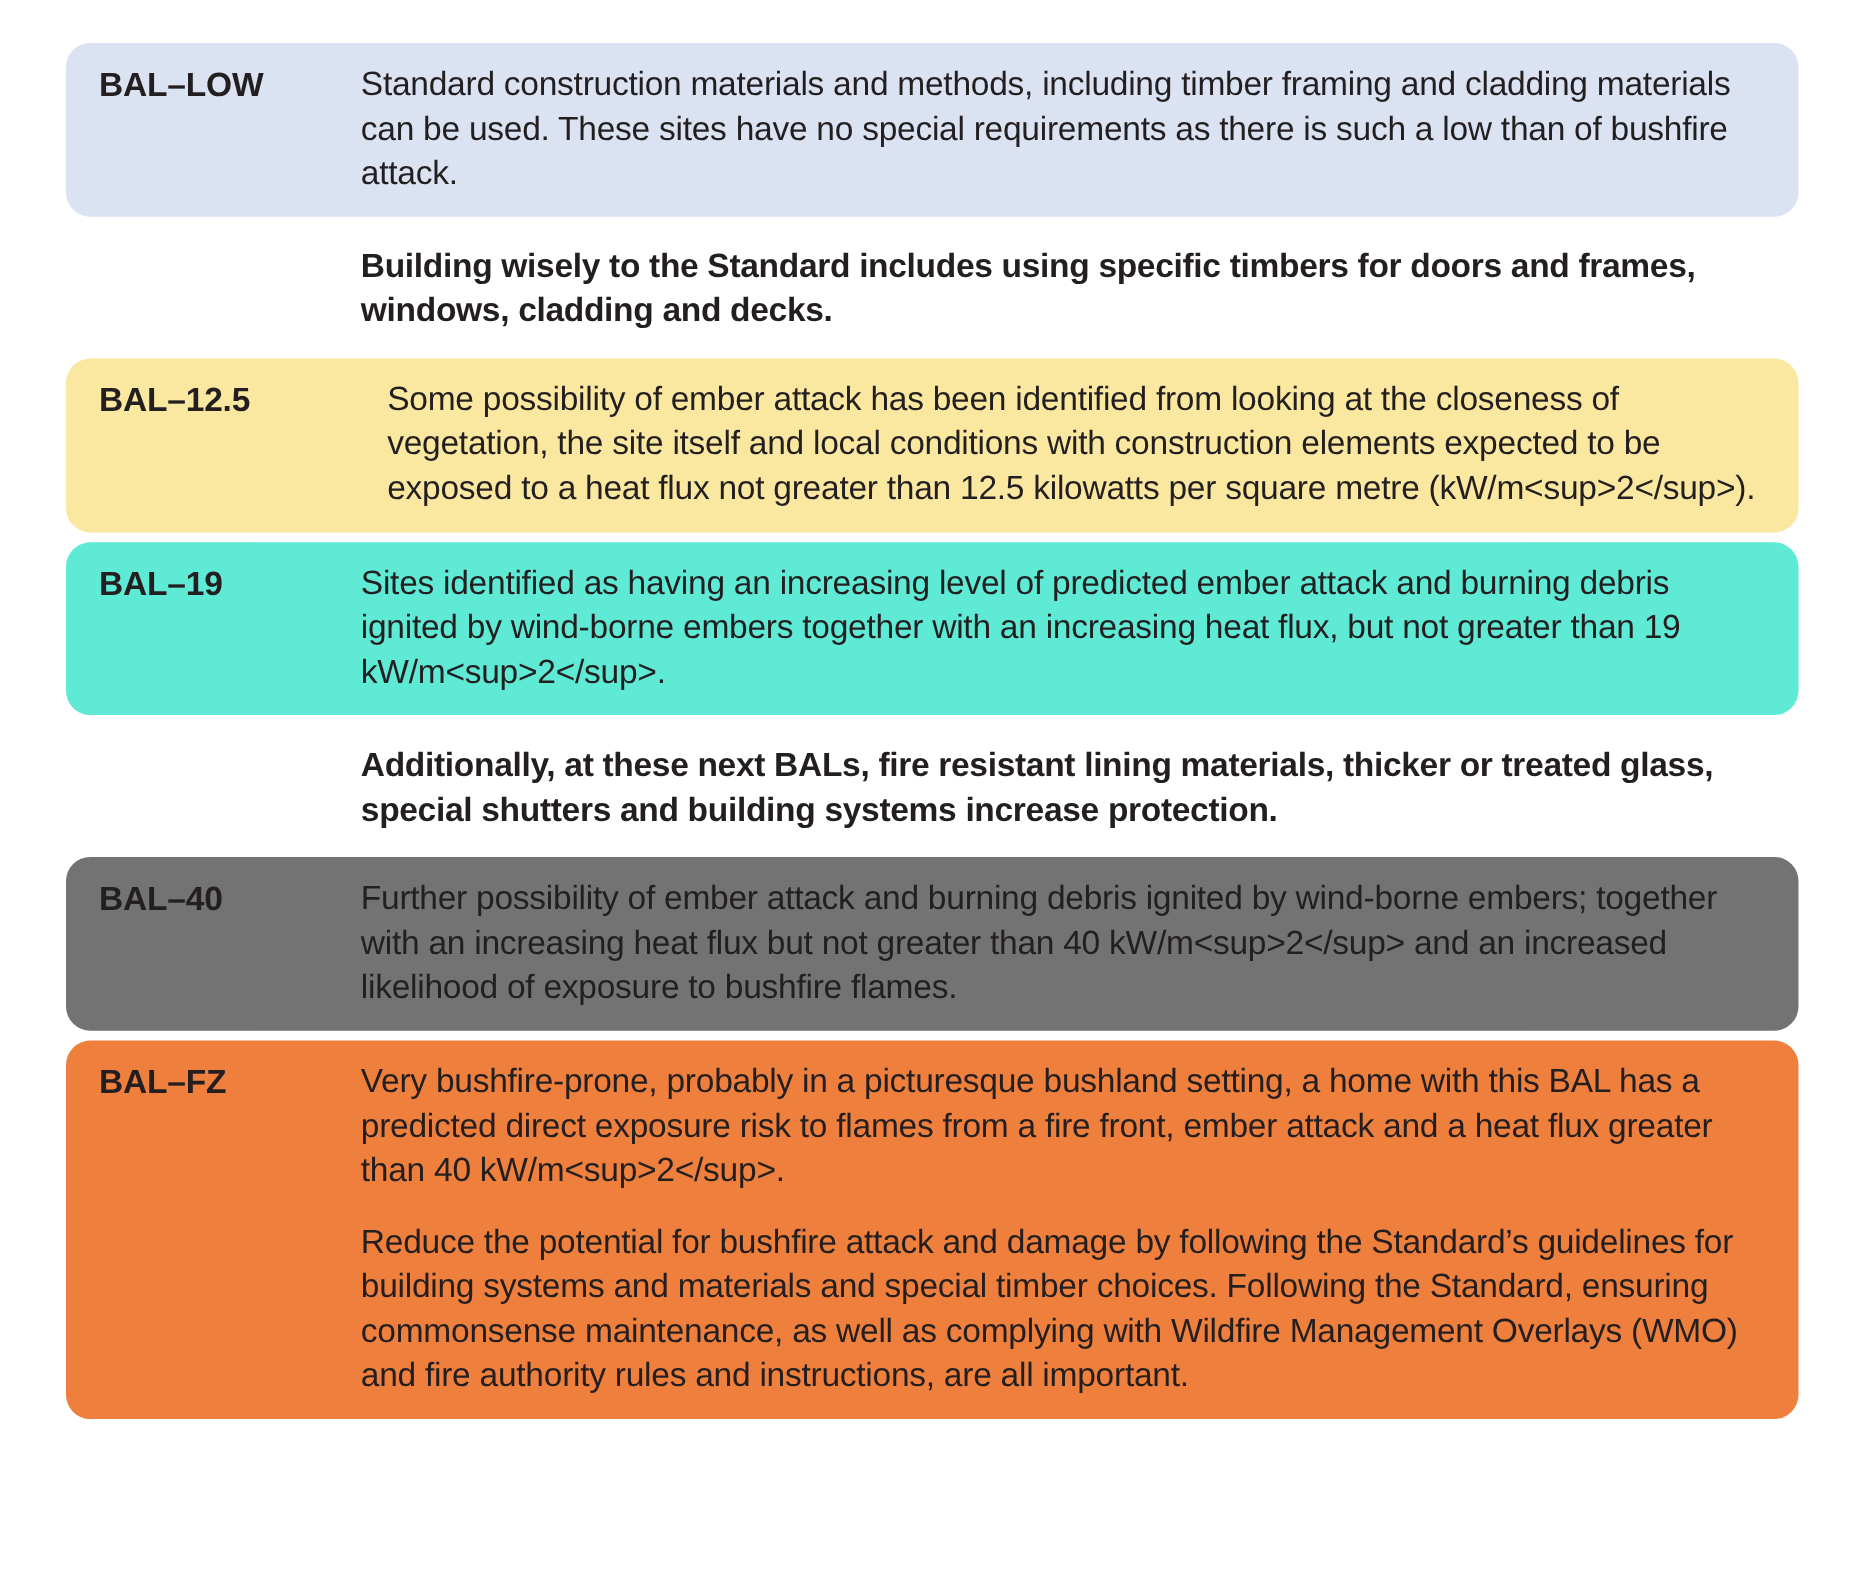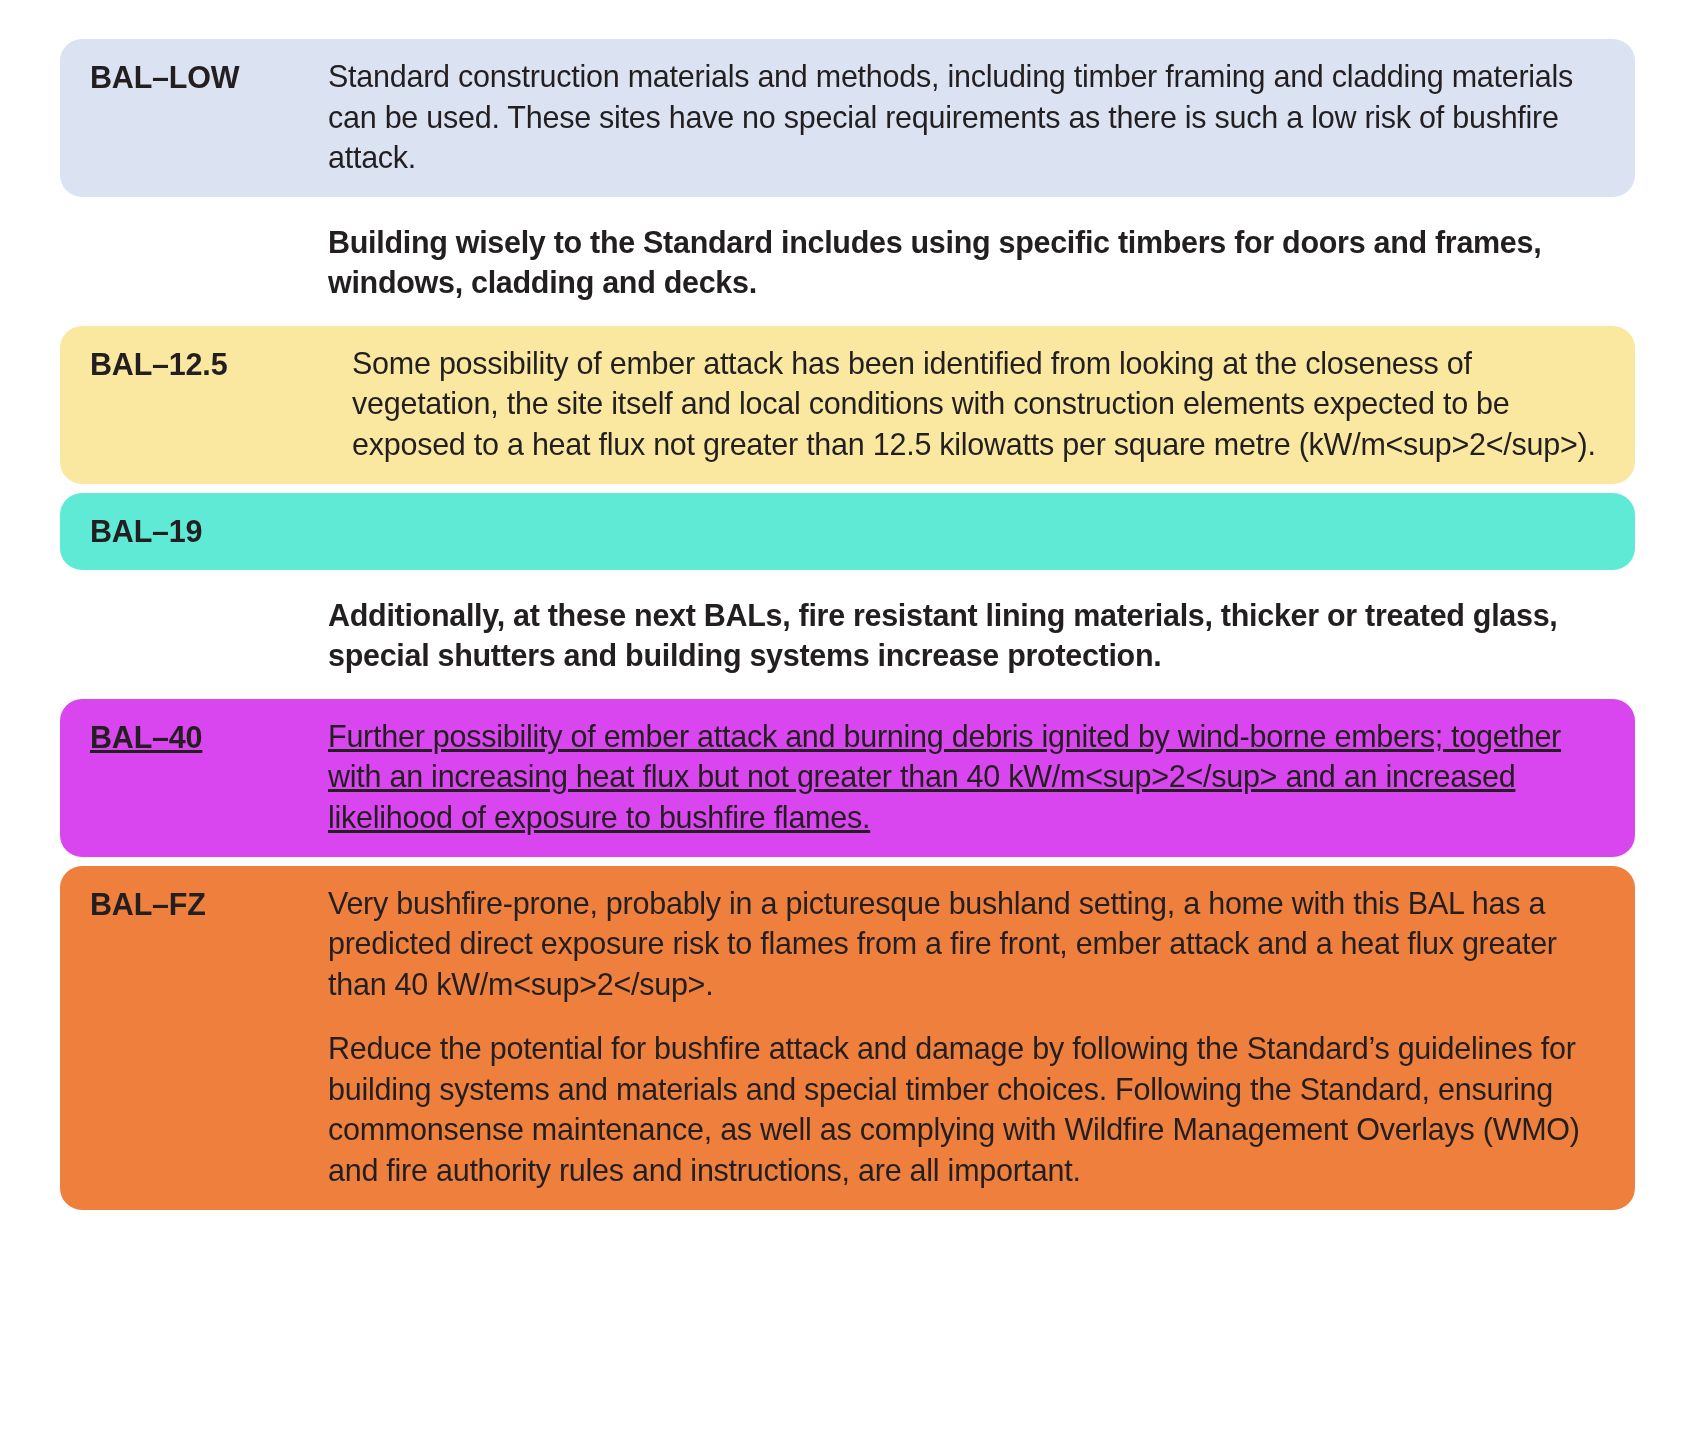--- a/index.html
+++ b/index.html
@@ -68,45 +68,48 @@
   }
 </style>
 </head>
 <body>
 
 <div class="sheet">
   <div id="rows-container">
       <div class="row" style="background: rgb(219, 226, 242);">
         <div class="row-label">BAL–LOW</div>
         <div class="row-body">
-          <p>Standard construction materials and methods, including timber framing and cladding materials can be used. These sites have no special requirements as there is such a low risk of bushfire attack.</p>
+          <p>Standard construction materials and methods, including timber framing and cladding materials can be used. These sites have no special requirements as there is such a low than of bushfire attack.</p>
         </div>
       </div>
       <div class="row plain">
         <div class="row-label"></div>
         <div class="row-body">
           <p>Building wisely to the Standard includes using specific timbers for doors and frames, windows, cladding and decks.</p>
         </div>
       </div>
       <div class="row" style="background: rgb(251, 232, 160); gap: 24px;">
         <div class="row-label">BAL–12.5</div>
         <div class="row-body">
           <p>Some possibility of ember attack has been identified from looking at the closeness of vegetation, the site itself and local conditions with construction elements expected to be exposed to a heat flux not greater than 12.5 kilowatts per square metre (kW/m&lt;sup&gt;2&lt;/sup&gt;).</p>
         </div>
       </div>
       <div class="row" style="background: #5eead4;">
         <div class="row-label">BAL–19</div>
+        <div class="row-body">
+          <p>Sites identified as having an increasing level of predicted ember attack and burning debris ignited by wind-borne embers together with an increasing heat flux, but not greater than 19 kW/m&lt;sup&gt;2&lt;/sup&gt;.</p>
+        </div>
       </div>
       <div class="row plain">
         <div class="row-label"></div>
         <div class="row-body">
           <p>Additionally, at these next BALs, fire resistant lining materials, thicker or treated glass, special shutters and building systems increase protection.</p>
         </div>
       </div>
-      <div class="row" style="background: #d946ef; text-decoration: underline;">
+      <div class="row" style="background: #737373;">
         <div class="row-label">BAL–40</div>
         <div class="row-body">
           <p>Further possibility of ember attack and burning debris ignited by wind-borne embers; together with an increasing heat flux but not greater than 40 kW/m&lt;sup&gt;2&lt;/sup&gt; and an increased likelihood of exposure to bushfire flames.</p>
         </div>
       </div>
       <div class="row" style="background: rgb(239, 127, 60);">
         <div class="row-label">BAL–FZ</div>
         <div class="row-body">
           <p>Very bushfire-prone, probably in a picturesque bushland setting, a home with this BAL has a predicted direct exposure risk to flames from a fire front, ember attack and a heat flux greater than 40 kW/m&lt;sup&gt;2&lt;/sup&gt;.</p>
           <p>Reduce the potential for bushfire attack and damage by following the Standard’s guidelines for building systems and materials and special timber choices. Following the Standard, ensuring commonsense maintenance, as well as complying with Wildfire Management Overlays (WMO) and fire authority rules and instructions, are all important.</p>

